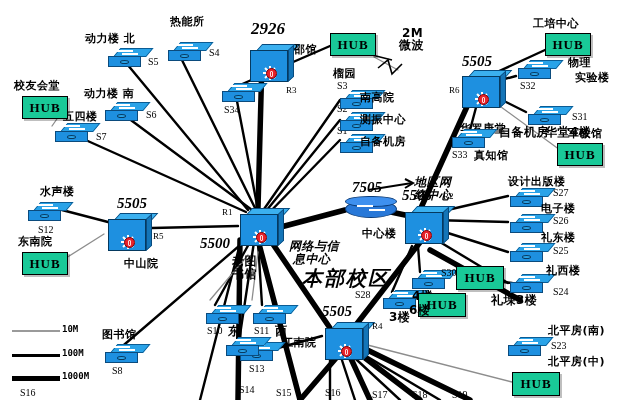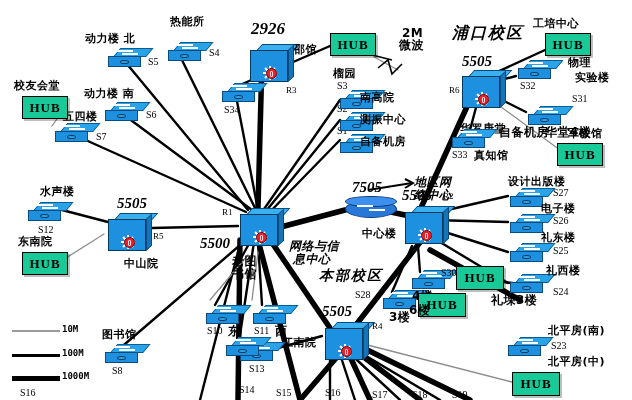--- a/index.html
+++ b/index.html
@@ -444,21 +444,21 @@
     </div>
   <div class="lbl sid" style="left:441px;top:268px">S30</div>
   <div class="lbl cn sm" style="left:412px;top:290px">4楼</div>
 
   <div class="sw" style="left:528px;top:106px">
       <div class="top"></div>
       <div class="face"></div>
       <div class="ar a1"></div>
       <div class="ar a2"></div>
     </div>
-  <div class="lbl sid" style="left:572px;top:94px">S31</div>
+  <div class="lbl sid" style="left:572px;top:112px">S31</div>
   <div class="lbl cn sm" style="left:499px;top:126px">自备机房</div>
   <div class="lbl cn sm" style="left:545px;top:126px">华堂4楼</div>
 
   <div class="sw" style="left:518px;top:60px">
       <div class="top"></div>
       <div class="face"></div>
       <div class="ar a1"></div>
       <div class="ar a2"></div>
     </div>
   <div class="lbl sid" style="left:520px;top:81px">S32</div>
@@ -497,22 +497,21 @@
   <div class="lbl cn" style="left:568px;top:128px">军教馆</div>
 
   <div class="hubbox" style="left:418px;top:293px;width:46px;height:22px">HUB</div>
   <div class="lbl cn sm" style="left:409px;top:304px">6楼</div>
 
   <div class="hubbox" style="left:456px;top:266px;width:46px;height:22px">HUB</div>
   <div class="lbl cn sm" style="left:491px;top:294px">礼堁3楼</div>
 
   <div class="hubbox" style="left:512px;top:372px;width:46px;height:22px">HUB</div>
 
-  <div class="lbl cn big" style="left:319px;top:268px;font-size:14px">本部校区</div>
-  <div class="lbl cn big" style="left:452px;top:25px;font-size:16px">浦口校区</div>
+  <div class="lbl cn big" style="left:302px;top:268px;font-size:20px">本部校区</div>
 
   <div class="lbl cn sm" style="left:289px;top:240px;font-style:italic">网络与信</div>
   <div class="lbl cn sm" style="left:293px;top:253px;font-style:italic">息中心</div>
 
   <div class="lbl cn sm" style="left:402px;top:27px">2M</div>
   <div class="lbl cn sm" style="left:399px;top:39px">微波</div>
 
   <div class="lbl cn sm" style="left:414px;top:176px;font-style:italic">地区网</div>
   <div class="lbl cn sm" style="left:414px;top:189px;font-style:italic">络中心</div>
 

